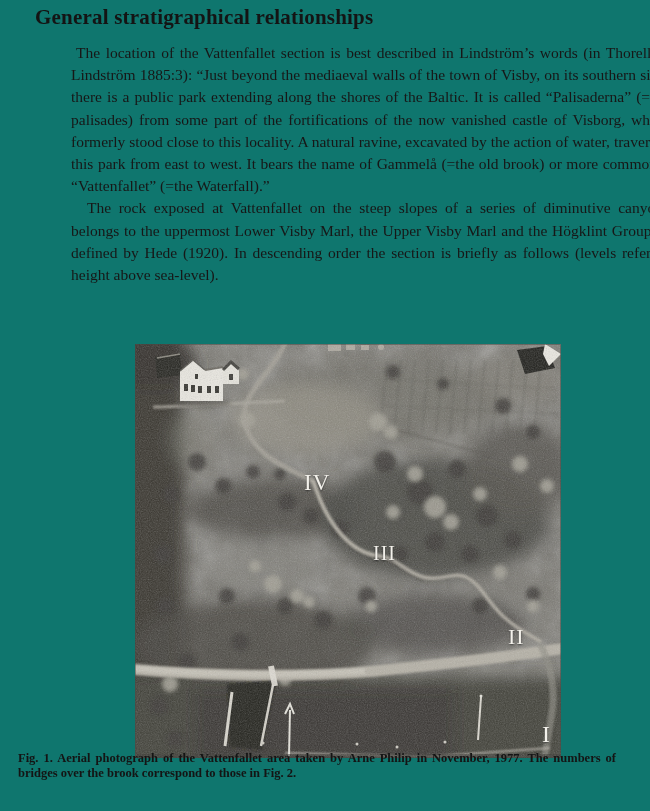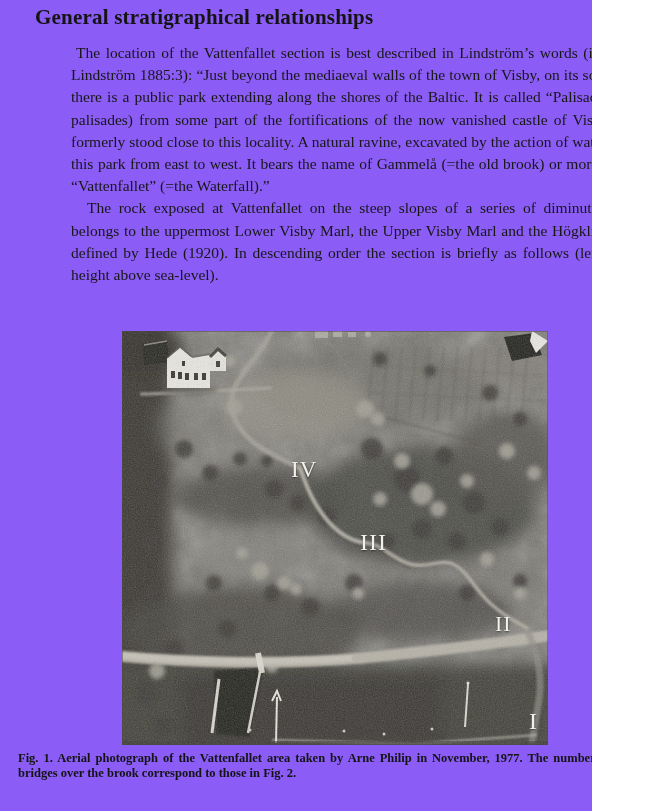--- a/index.html
+++ b/index.html
@@ -1,20 +1,20 @@
 <!DOCTYPE html>
 <html><head>
 <meta charset="utf-8">
 <style>
   html, body { margin: 0; padding: 0; background: #ffffff; }
   .page {
     position: relative;
-    width: 592px;
+    width: 650px;
     height: 811px;
-    background: #8b5cf6;
+    background: #0f766e;
     font-family: "Liberation Serif", serif;
     color: #161616;
     overflow: hidden;
   }
   .heading {
     position: absolute;
     left: 35px; top: 5px;
     margin: 0;
     font-size: 21px;
     font-weight: 700;
@@ -32,34 +32,34 @@
     color: #171717;
     margin-left: 38px;
   }
   .body-text p { margin: 0; }
   .body-text p.p1 { text-indent: 5px; }
   .body-text p.p2 { text-indent: 16px; }
   .photo-figure {
     position: absolute;
     left: 119px; top: 328px;
     width: 426px; height: 414px;
-    margin: 3px;
+    margin: 16px;
   }
   .photo-figure svg { display: block; width: 426px; height: 414px; }
   .bridge-label {
     position: absolute;
     color: #f3f1eb;
     font-family: "Liberation Serif", serif;
     font-weight: 400;
     letter-spacing: 1px;
     text-shadow: 0 1px 2px rgba(10,10,10,0.55);
     line-height: 1;
   }
   .lbl-iv  { left: 169px; top: 127px; font-size: 23px; }
-  .lbl-iii { left: 238px; top: 199px; font-size: 24px; }
+  .lbl-iii { left: 238px; top: 199px; font-size: 20px; }
   .lbl-ii  { left: 373px; top: 282px; font-size: 22px; text-align: right; }
   .lbl-i   { left: 407px; top: 378px; font-size: 24px; }
   .caption {
     position: absolute;
     left: 18px; top: 751px;
     width: 598px;
     margin: 0;
     font-size: 12.5px;
     font-weight: 700;
     line-height: 15px;

